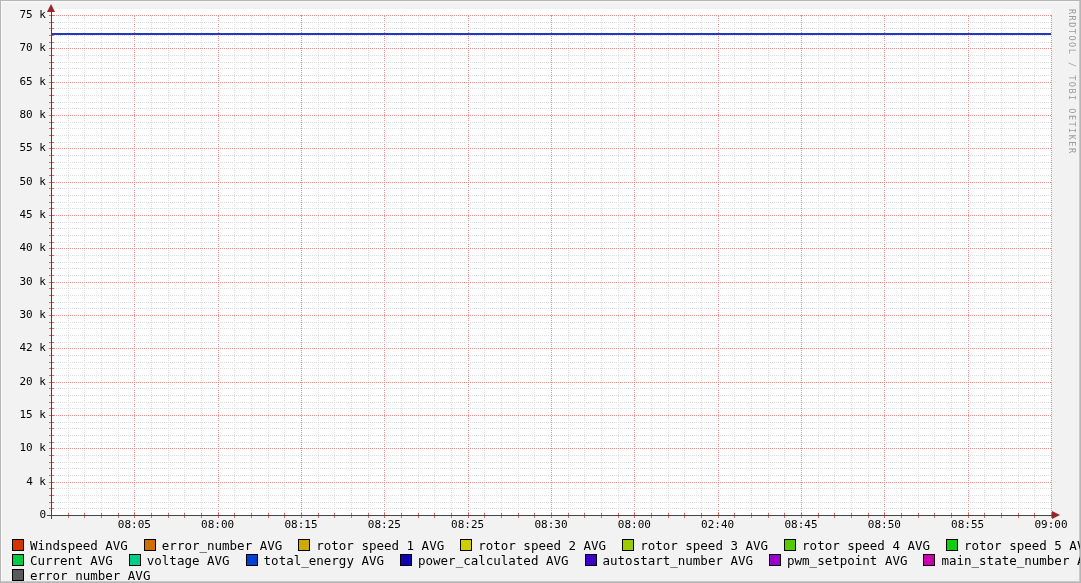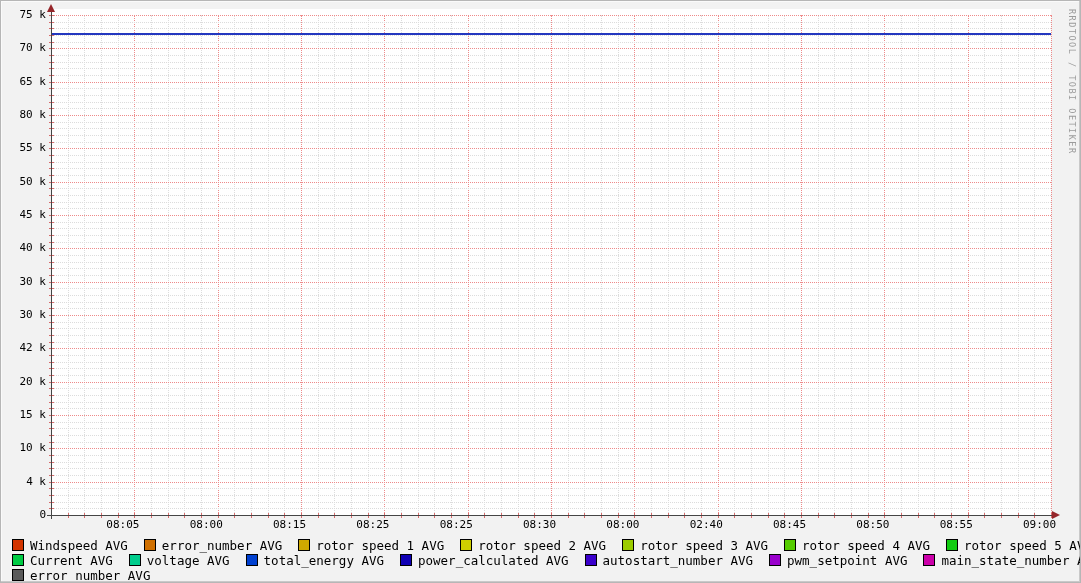--- a/index.html
+++ b/index.html
@@ -23,21 +23,21 @@
   .vgrid{width:0;border-left:1px dotted #dcdcdc;}
   .vgrid.major{border-left:1px dotted #ee8a8a;}
   .tick{position:absolute;background:#d86a6a;}
   .axis{position:absolute;background:#454545;}
   #y-axis{left:50px;top:7px;width:1px;height:511px;}
   #x-axis{left:46px;top:514px;width:1009px;height:1px;}
   .arrow{position:absolute;width:0;height:0;}
   #y-arrow{left:46px;top:3px;border-left:4px solid transparent;border-right:4px solid transparent;border-bottom:8px solid #96262a;}
   #x-arrow{left:1051px;top:510px;border-top:4px solid transparent;border-bottom:4px solid transparent;border-left:8px solid #96262a;}
   .ylab{position:absolute;left:4px;width:41px;text-align:right;font-size:11px;color:#000;line-height:12px;white-space:pre;}
-  .xlab{position:absolute;width:56px;font-size:11px;color:#000;top:517px;line-height:13px;}
+  .xlab{position:absolute;width:56px;text-align:center;font-size:11px;color:#000;top:517px;line-height:13px;}
   .series-line{position:absolute;left:50px;width:1000px;height:2px;}
   #watermark{
     position:absolute;right:3px;top:8px;
     writing-mode:vertical-rl;
     font-size:8.5px;letter-spacing:1.5px;color:#9b9b9b;white-space:pre;
   }
   .legend-row{position:absolute;left:11px;width:1070px;white-space:nowrap;}
   .legend-item{display:inline-block;margin-right:16px;font-size:12.5px;color:#000;line-height:13px;}
   .swatch{
     display:inline-block;width:10px;height:10px;

